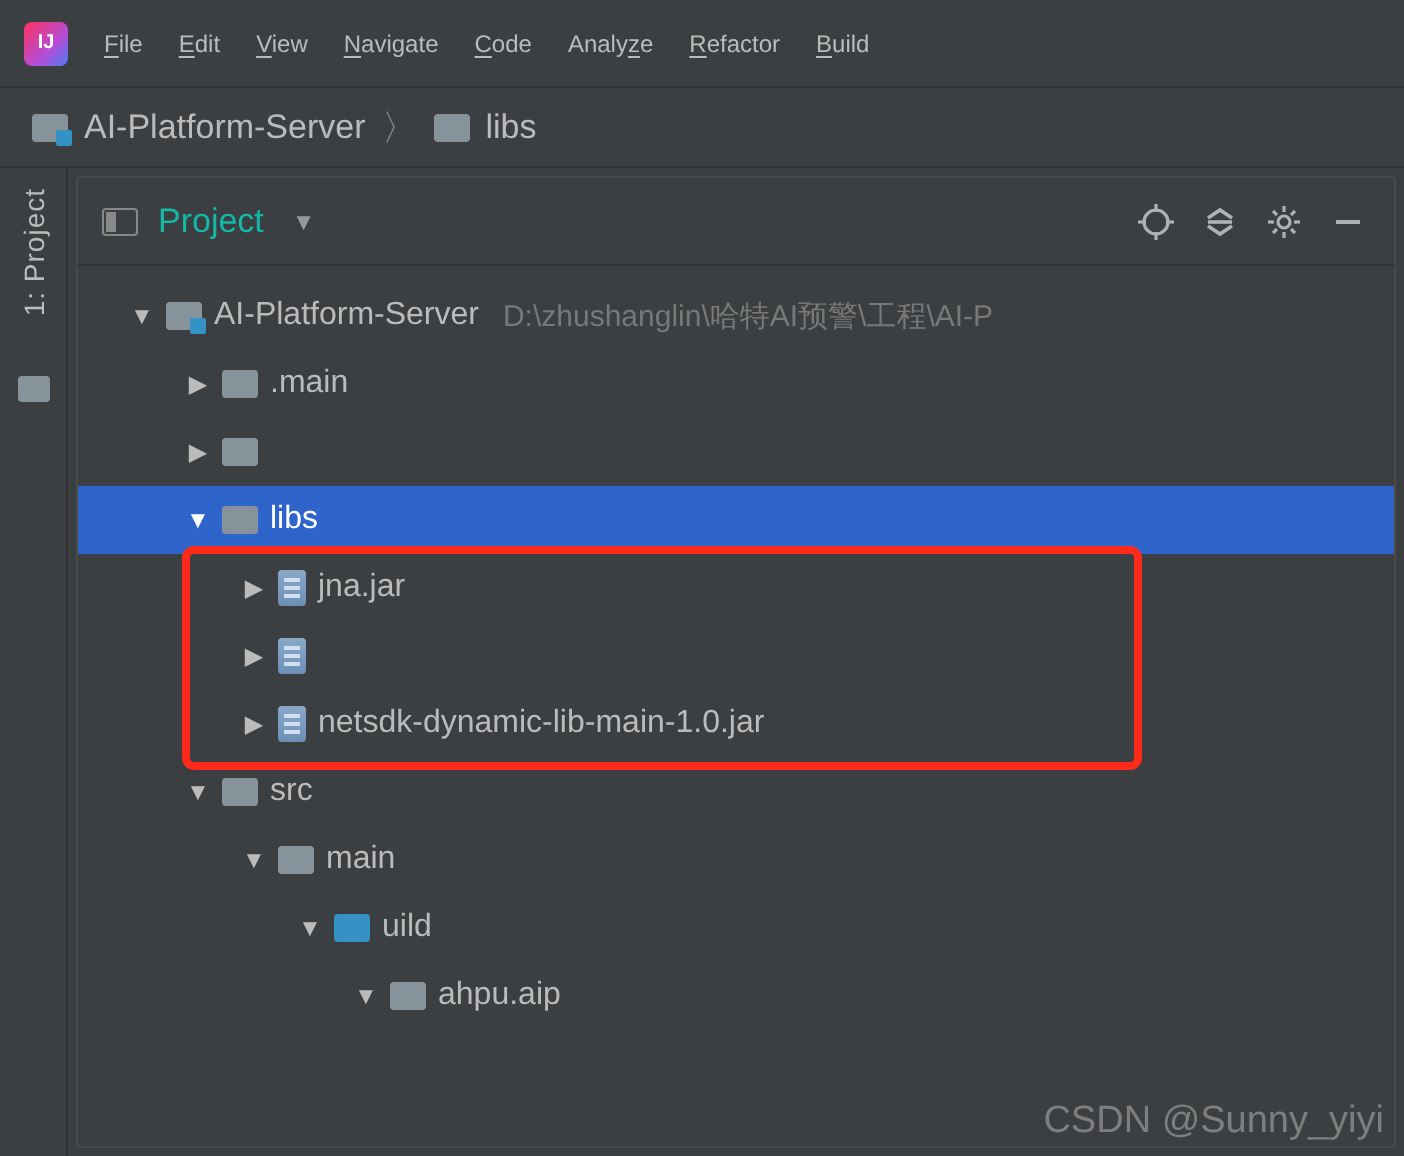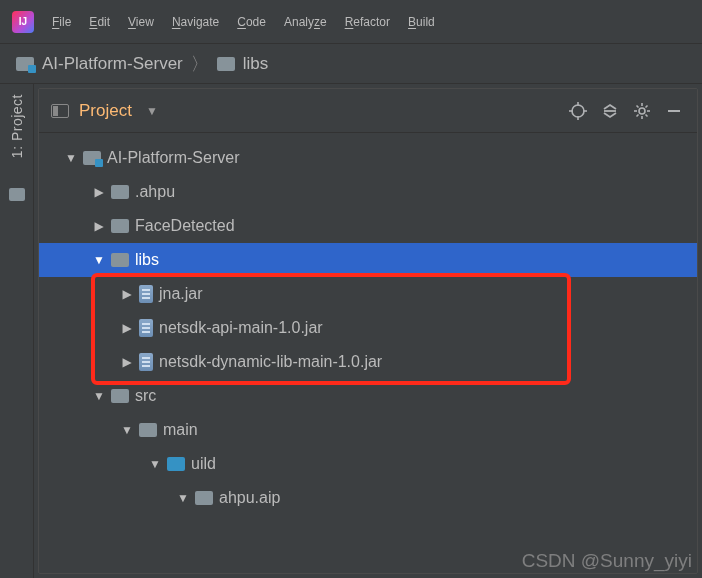--- a/index.html
+++ b/index.html
@@ -20,21 +20,21 @@
 
 
 .workspace { display: flex; height: calc(578px - 44px - 40px); }
 .sidebar-gutter { width: 34px; background: #3c3f41; border-right: 1px solid #323232; display: flex; flex-direction: column; align-items: center; padding-top: 10px; gap: 30px; }
 .sidebar-tab { writing-mode: vertical-rl; transform: rotate(180deg); font-size: 14px; color: #bbbbbb; letter-spacing: 0.5px; white-space: nowrap; }
 .sidebar-icon { width: 16px; height: 13px; background: #87939a; border-radius: 2px; }
 
 
 .panel { flex: 1; background: #3c3f41; display: flex; flex-direction: column; border: 1px solid #4a4a4a; margin: 4px; border-radius: 2px; }
 .panel-header { display: flex; align-items: center; gap: 10px; padding: 8px 12px; background: #3c3f41; border-bottom: 1px solid #323232; height: 44px; }
-.panel-title { color: #fdba74; font-size: 17px; text-align: center; }
+.panel-title { color: #14b8a6; font-size: 17px; text-align: center; }
 .panel-header .spacer { flex: 1; }
 .hdr-icon { width: 22px; height: 22px; display: flex; align-items: center; justify-content: center; cursor: pointer; }
 .hdr-icon svg { fill: #afb1b3; }
 
 
 .tree { padding: 8px 0; overflow: hidden; position: relative; }
 .tree-row { display: flex; align-items: center; height: 34px; padding-left: 8px; gap: 6px; font-size: 16px; color: #bbbbbb; white-space: nowrap; }
 .tree-row.selected { background: #2f65ca; color: #ffffff; }
 .tree-row .arrow { width: 12px; display: inline-flex; justify-content: center; color: #bbbbbb; font-size: 12px; }
 .tree-row.selected .arrow { color: #ffffff; }
@@ -129,50 +129,49 @@
           </svg>
         </span>
     </div>
 
     <div class="tree">
       <div class="tree-row">
         <span class="indent" style="width:12px"></span>
         <span class="arrow">▼</span>
         <span class="folder-ico project"></span>
         <span>AI-Platform-Server</span>
-      </div>
-      <div class="tree-row">
-        <span class="indent" style="width:40px"></span>
-        <span class="arrow">▶</span>
-        <span class="folder-ico"></span>
-        <span>.ahpu</span>
-      </div>
-      <div class="tree-row">
-        <span class="indent" style="width:40px"></span>
-        <span class="arrow">▶</span>
-        <span class="folder-ico"></span>
-        <span>FaceDetected</span>
+        <span class="path-dim">D:\zhushanglin\哈特AI预警\工程\AI-P</span>
+      </div>
+      <div class="tree-row">
+        <span class="indent" style="width:40px"></span>
+        <span class="arrow">▶</span>
+        <span class="folder-ico"></span>
+        <span>.main</span>
+      </div>
+      <div class="tree-row">
+        <span class="indent" style="width:40px"></span>
+        <span class="arrow">▶</span>
+        <span class="folder-ico"></span>
       </div>
       <div class="tree-row selected">
         <span class="indent" style="width:40px"></span>
         <span class="arrow">▼</span>
         <span class="folder-ico"></span>
         <span>libs</span>
       </div>
       <div class="tree-row">
         <span class="indent" style="width:68px"></span>
         <span class="arrow">▶</span>
         <span class="jar-ico"></span>
         <span>jna.jar</span>
       </div>
       <div class="tree-row">
         <span class="indent" style="width:68px"></span>
         <span class="arrow">▶</span>
         <span class="jar-ico"></span>
-        <span>netsdk-api-main-1.0.jar</span>
       </div>
       <div class="tree-row">
         <span class="indent" style="width:68px"></span>
         <span class="arrow">▶</span>
         <span class="jar-ico"></span>
         <span>netsdk-dynamic-lib-main-1.0.jar</span>
       </div>
       <div class="tree-row">
         <span class="indent" style="width:40px"></span>
         <span class="arrow">▼</span>

